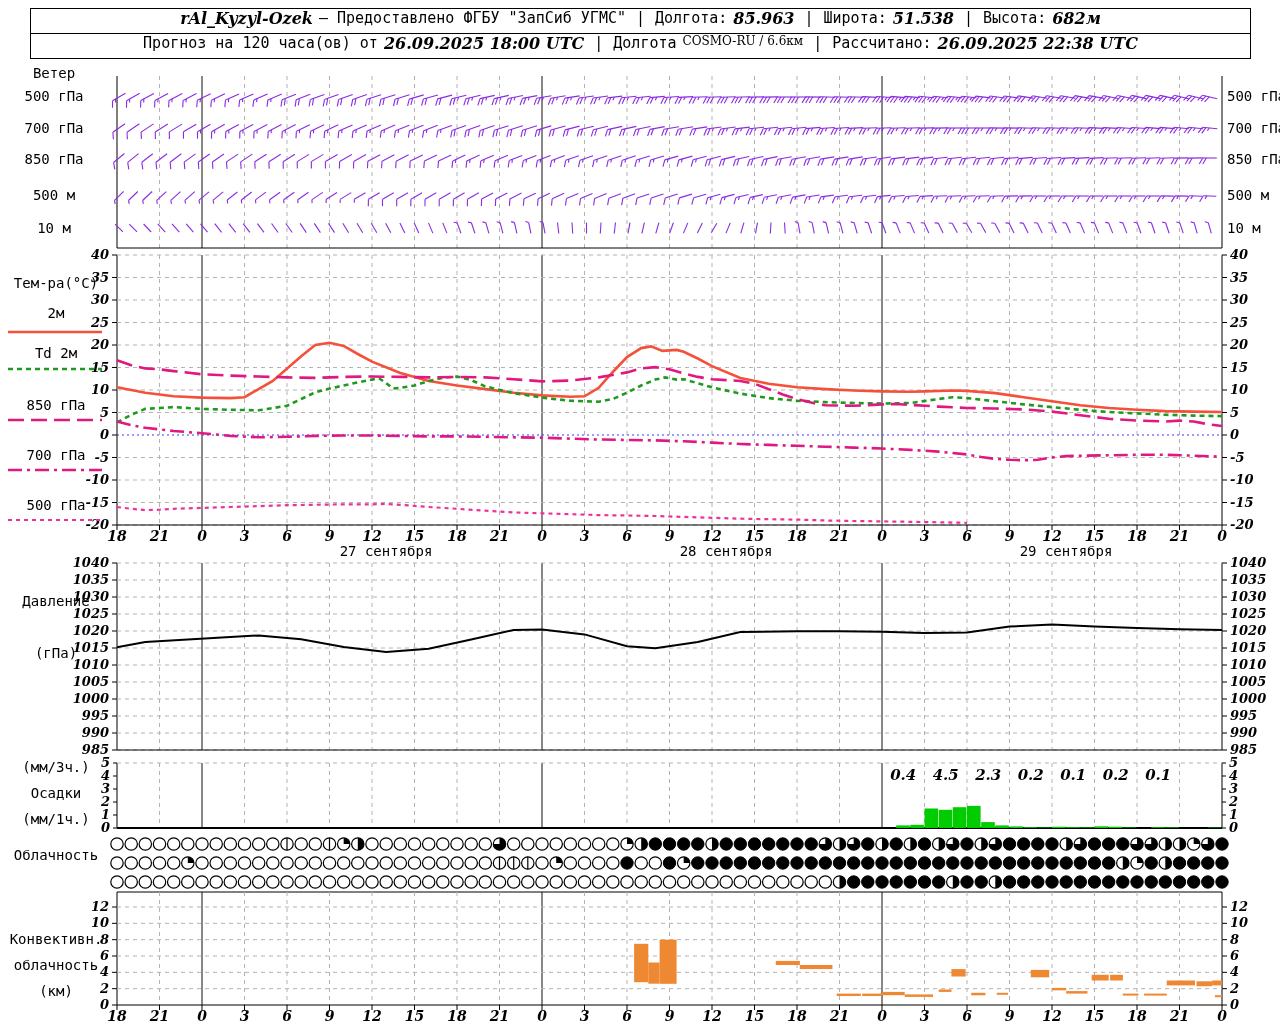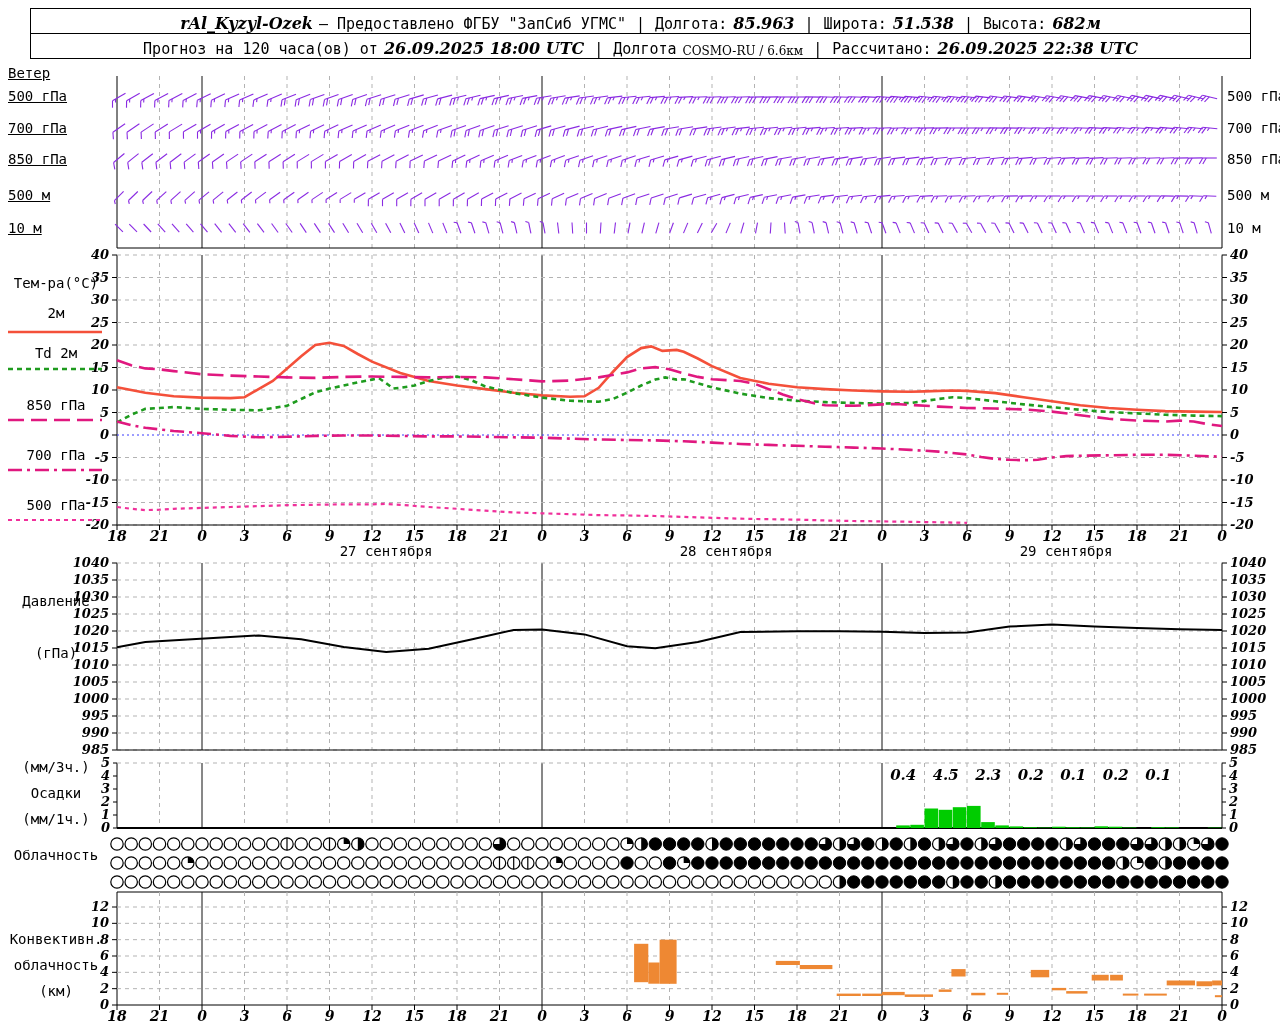--- a/index.html
+++ b/index.html
@@ -1,24 +1,24 @@
 <!DOCTYPE html>
 <html><head>
 <meta charset="utf-8">
 <title>Meteogram</title>
 <style>
   html,body{margin:0;padding:0;background:#fff;width:1280px;height:1024px;overflow:hidden;}
   body{font-family:"DejaVu Sans Mono",monospace;color:#000;position:relative;}
   .hbox{position:absolute;left:30px;width:1219px;height:24px;border:1px solid #000;
-        display:flex;align-items:flex-end;justify-content:center;gap:6px;font-size:15px;white-space:nowrap;background:#fff;}
+        display:flex;align-items:flex-start;justify-content:center;gap:6px;font-size:15px;white-space:nowrap;background:#fff;}
   .val{font-family:"DejaVu Serif",serif;font-style:italic;font-weight:bold;font-size:16px;}
   .mdl{font-family:"DejaVu Serif",serif;font-weight:normal;font-size:12px;}
   .sep{padding:0 4px;}
   .lbl{position:absolute;font-size:14px;line-height:15px;white-space:nowrap;}
-  .ralign{text-align:left;width:108px;left:8px;text-decoration:underline;}
+  .ralign{text-align:center;width:108px;left:0;}
   .calign{text-align:center;width:108px;left:2px;}
   svg{position:absolute;left:0;top:0;}
   .tick{font:italic bold 13px "DejaVu Serif",serif;}
   .htick{font:italic bold 14px "DejaVu Serif",serif;}
   .date{font:14px "DejaVu Sans Mono",monospace;}
   .ptot{font:italic bold 15px "DejaVu Serif",serif;}
 </style>
 </head>
 <body>
 

